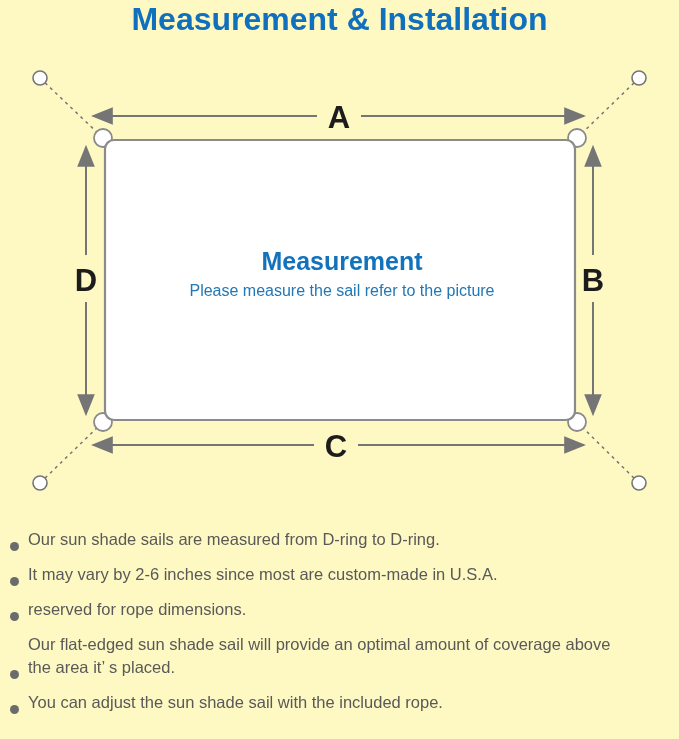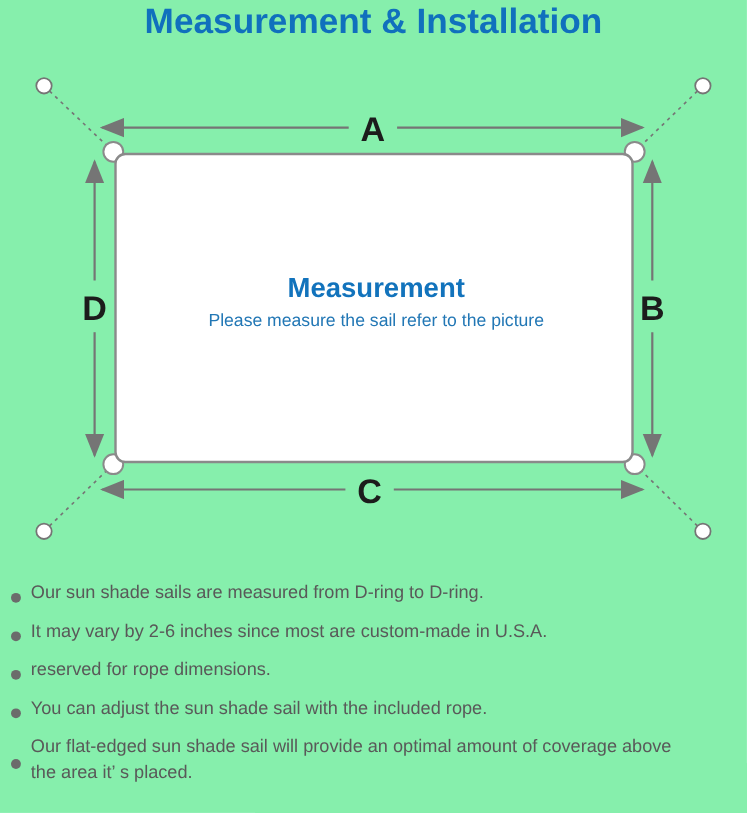--- a/index.html
+++ b/index.html
@@ -7,21 +7,21 @@
     padding: 0;
     background: #ffffff;
     width: 679px;
     height: 739px;
     overflow: hidden;
     font-family: "Liberation Sans", sans-serif;
   }
   .page {
     width: 679px;
     height: 739px;
-    background: #86efac;
+    background: #fef9c3;
   }
   h1.page-title {
     margin: 0;
     padding-top: 1px;
     height: 47px;
     text-align: center;
     font-size: 32px;
     line-height: 36px;
     font-weight: bold;
     color: #1070bd;
@@ -49,21 +49,21 @@
     font-size: 16px;
     fill: #2277b5;
   }
   ul.notes {
     list-style: none;
     margin: 8px 0 0 0;
     padding: 0 0 0 10px;
   }
   ul.notes li {
     display: flex;
-    align-items: center;
+    align-items: flex-end;
     margin-bottom: 12px;
   }
   .bullet-dot {
     flex: 0 0 auto;
     width: 9px;
     height: 9px;
     border-radius: 50%;
     background: #6b6b6b;
     margin-top: 7px;
     margin-right: 9px;
@@ -152,25 +152,25 @@
     </li>
     <li>
       <span class="bullet-dot"></span>
       <span class="note-text">
         <span class="note-line">reserved for rope dimensions.</span>
       </span>
     </li>
     <li>
       <span class="bullet-dot"></span>
       <span class="note-text">
-        <span class="note-line">You can adjust the sun shade sail with the included rope.</span>
+        <span class="note-line">Our flat-edged sun shade sail will provide an optimal amount of coverage above</span>
+        <span class="note-line">the area it’ s placed.</span>
       </span>
     </li>
     <li>
       <span class="bullet-dot"></span>
       <span class="note-text">
-        <span class="note-line">Our flat-edged sun shade sail will provide an optimal amount of coverage above</span>
-        <span class="note-line">the area it’ s placed.</span>
+        <span class="note-line">You can adjust the sun shade sail with the included rope.</span>
       </span>
     </li>
   </ul>
 
 </div>
 
 </body></html>

